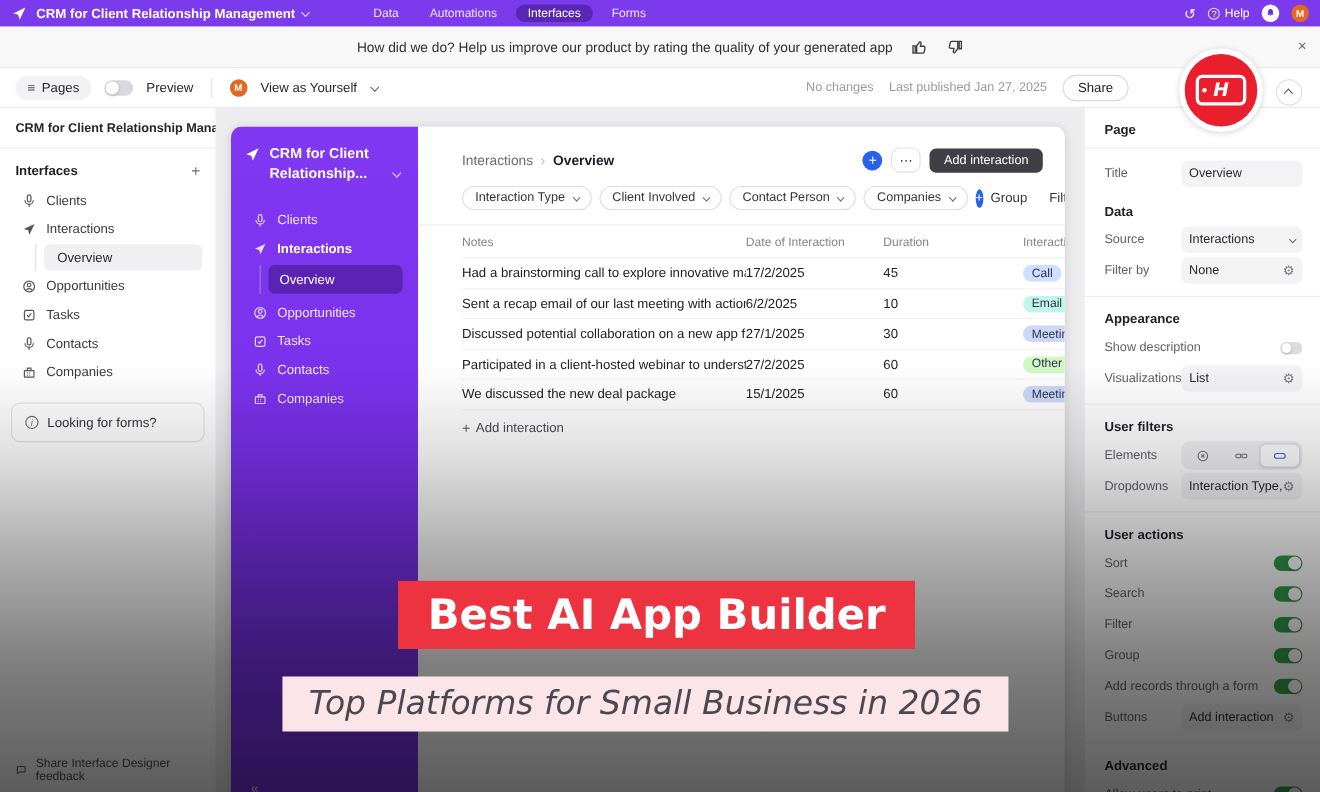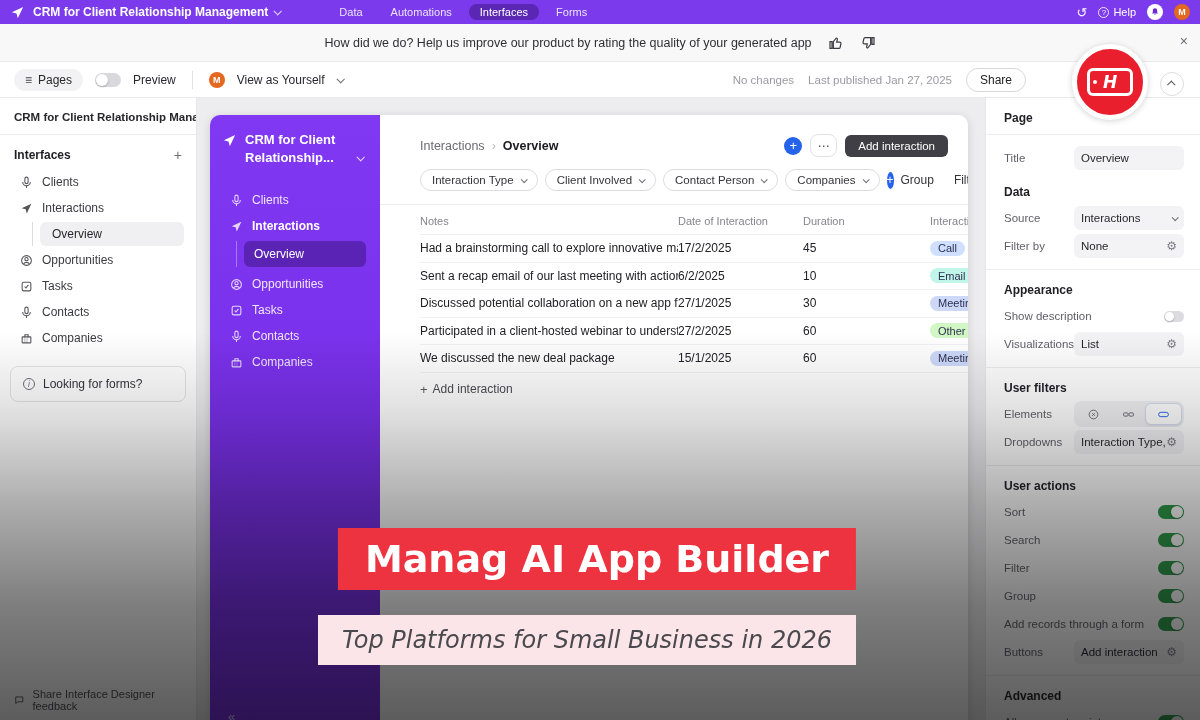--- a/index.html
+++ b/index.html
@@ -133,21 +133,21 @@
   .gear{font-size:12px;color:#7d7d86;line-height:1;}
   .seg{width:110px;height:26px;background:#f1f1f4;border-radius:8px;display:flex;align-items:center;padding:2px;}
   .seg .cell{flex:1;height:22px;display:flex;align-items:center;justify-content:center;color:#6e6e76;cursor:pointer;}
   .seg .cell svg{width:13px;height:13px;}
   .seg .cell.sel{background:#fff;border:1px solid #d6dcf0;border-radius:6px;box-shadow:0 1px 2px rgba(0,0,0,.08);color:var(--blue);}
 
   
   .dim{position:absolute;inset:0;pointer-events:none;z-index:40;
        background:linear-gradient(180deg,rgba(0,0,0,0) 0%,rgba(0,0,0,0) 46%,rgba(8,8,8,.12) 57%,rgba(8,8,8,.33) 70%,rgba(8,8,8,.52) 84%,rgba(8,8,8,.66) 100%);}
   .banner-title{position:absolute;top:528px;left:597px;transform:translateX(-50%);height:62px;line-height:62px;padding:0 27px;background:var(--red);color:#fff;font-family:"DejaVu Sans",sans-serif;font-weight:800;font-size:38px;white-space:nowrap;z-index:45;}
-  .banner-sub{position:absolute;top:615px;left:587px;transform:translateX(-50%);height:50px;line-height:50px;padding:0 24px;background:var(--pink);color:#4a4a4e;font-family:"DejaVu Sans",sans-serif;font-style:italic;font-size:24px;white-space:nowrap;z-index:45;}
+  .banner-sub{position:absolute;top:615px;left:587px;transform:translateX(-50%);height:50px;line-height:50px;padding:0 24px;background:var(--pink);color:#4a4a4e;font-family:"DejaVu Sans",sans-serif;font-style:italic;font-size:30px;white-space:nowrap;z-index:45;}
   .logo-badge{position:absolute;left:1072px;top:44px;width:76px;height:76px;border-radius:50%;background:#ea1f2d;border:5px solid #fff;z-index:60;display:flex;align-items:center;justify-content:center;box-shadow:0 1px 6px rgba(0,0,0,.18);}
   .phone{position:relative;width:46px;height:28px;border:3px solid #fff;border-radius:6px;display:flex;align-items:center;justify-content:center;}
   .phone .dot{position:absolute;left:3px;top:50%;transform:translateY(-50%);width:4px;height:4px;background:#fff;border-radius:50%;}
   .phone .letter{color:#fff;font-size:17px;font-weight:bold;font-style:italic;font-family:"DejaVu Sans",sans-serif;}
 </style>
 </head>
 <body>
 
 <div class="screen">
 
@@ -585,21 +585,21 @@
       <div class="rp-row">
         <span class="rp-label">Allow users to print</span>
         <span class="tgl tgl-on">
             <span class="knob"></span>
           </span>
       </div>
     </aside>
   </div>
 
   <div class="dim"></div>
-  <div class="banner-title">Manag AI App Builder</div>
+  <div class="banner-title">Best AI App Builder</div>
   <div class="banner-sub">Top Platforms for Small Business in 2026</div>
   <div class="logo-badge">
     <div class="phone">
       <span class="dot"></span>
       <span class="letter">H</span>
     </div>
   </div>
 </div>
 
 </body></html>

